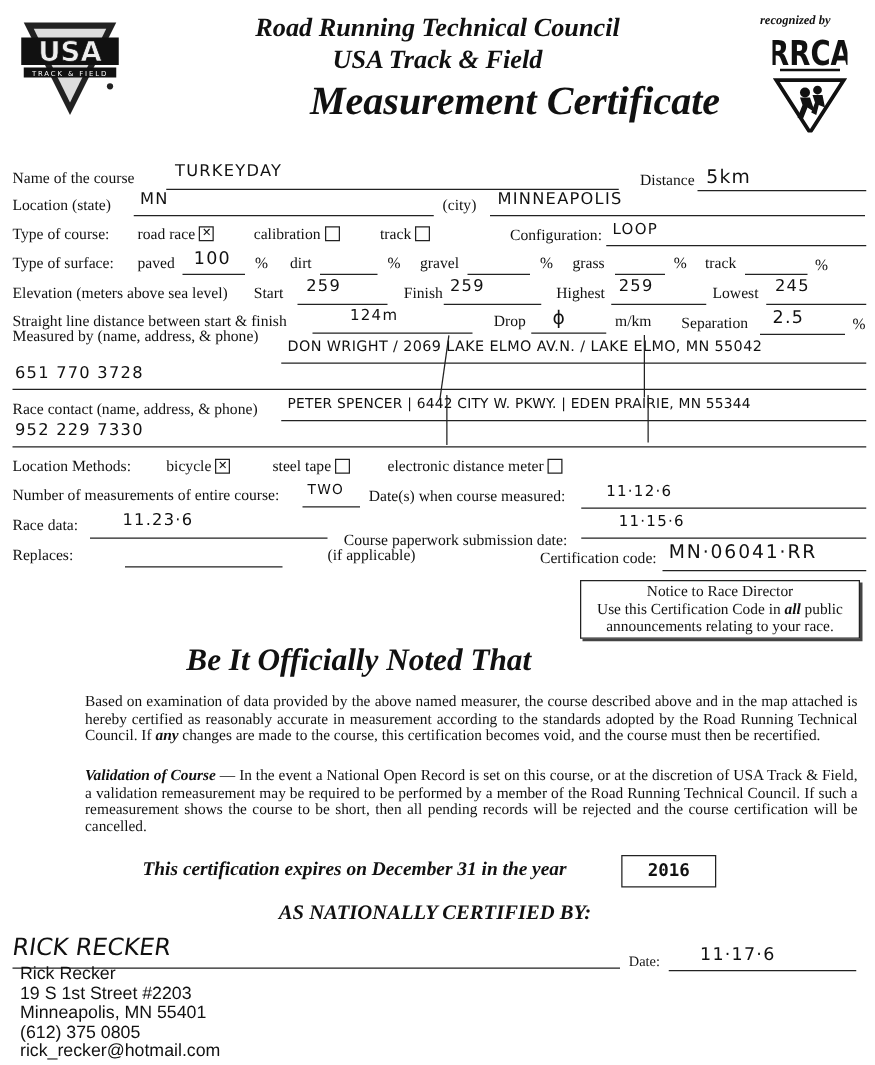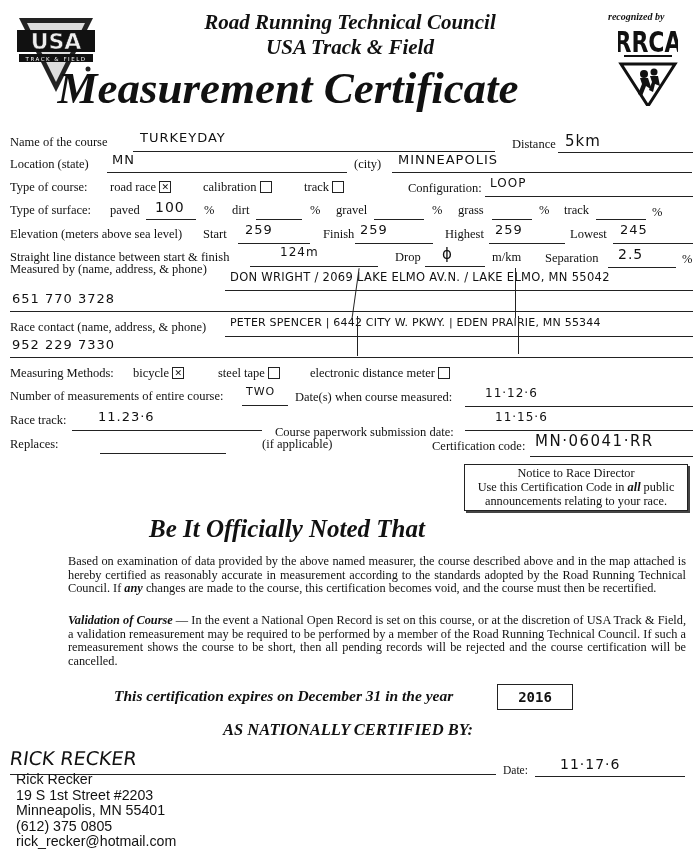--- a/index.html
+++ b/index.html
@@ -1,19 +1,19 @@
 <!DOCTYPE html>
 <html><head>
 <meta charset="utf-8">
 <style>
   html,body{margin:0;padding:0;background:#fff;}
   body{width:700px;height:852px;position:relative;overflow:hidden;font-family:"Liberation Serif","DejaVu Serif",serif;color:#111;}
   .abs{position:absolute;}
   .hdr1{font-family:"Liberation Serif",serif;font-style:italic;font-weight:bold;font-size:21px;text-align:center;width:700px;left:0;}
-  .hdr2{font-family:"Liberation Serif",serif;font-style:italic;font-weight:bold;font-size:45px;text-align:center;width:576px;left:0;}
+  .hdr2{font-family:"Liberation Serif",serif;font-style:italic;font-weight:bold;font-size:32px;text-align:right;width:576px;left:0;}
   .lbl{font-size:12.5px;white-space:nowrap;}
   .line{border-bottom:1px solid #222;height:0;}
   .hand{font-family:"DejaVu Sans",sans-serif;font-size:13px;letter-spacing:1px;white-space:nowrap;color:#111;}
   .cb{display:inline-block;width:10px;height:10px;border:1px solid #222;vertical-align:middle;position:relative;top:-1px;font-size:9px;line-height:10px;text-align:center;font-family:"DejaVu Sans",sans-serif;font-weight:bold;}
   .para{font-size:12.3px;line-height:13.5px;text-align:justify;}
   .notice{border:1px solid #222;font-size:12.3px;line-height:14px;text-align:center;box-shadow:2px 2px 0 #444;}
   .sig{font-family:"DejaVu Sans",sans-serif;font-size:19px;letter-spacing:0px;}
   .addr{font-family:"Liberation Sans",sans-serif;font-size:14.2px;line-height:15.5px;}
 </style>
 </head>
@@ -128,42 +128,42 @@
 <div class="abs hand" style="left:230px;top:270px;font-size:11.5px;letter-spacing:0.3px;">DON WRIGHT / 2069 LAKE ELMO AV.N. / LAKE ELMO, MN 55042</div>
 <div class="abs line" style="left:10px;top:311px;width:683px;"></div>
 <div class="abs hand" style="left:12px;top:291px;">651 770 3728</div>
 
 <div class="abs lbl" style="left:10px;top:320px;">Race contact (name, address, &amp; phone)</div>
 <div class="abs line" style="left:225px;top:336px;width:468px;"></div>
 <div class="abs hand" style="left:230px;top:316px;font-size:11px;letter-spacing:0.2px;">PETER SPENCER | 6442 CITY W. PKWY. | EDEN PRAIRIE, MN 55344</div>
 <div class="abs line" style="left:10px;top:357px;width:683px;"></div>
 <div class="abs hand" style="left:12px;top:337px;">952 229 7330</div>
 
-<div class="abs lbl" style="left:10px;top:366px;">Measuring Methods:</div>
+<div class="abs lbl" style="left:10px;top:366px;">Location Methods:</div>
 <div class="abs lbl" style="left:133px;top:366px;">
   <span>bicycle</span>
   <span class="cb">✕</span>
 </div>
 <div class="abs lbl" style="left:218px;top:366px;">
   <span>steel tape</span>
   <span class="cb"></span>
 </div>
 <div class="abs lbl" style="left:310px;top:366px;">
   <span>electronic distance meter</span>
   <span class="cb"></span>
 </div>
 
 <div class="abs lbl" style="left:10px;top:389px;">Number of measurements of entire course:</div>
 <div class="abs line" style="left:242px;top:405px;width:46px;"></div>
 <div class="abs hand" style="left:246px;top:385px;font-size:11px;">TWO</div>
 <div class="abs lbl" style="left:295px;top:390px;">Date(s) when course measured:</div>
 <div class="abs line" style="left:465px;top:406px;width:228px;"></div>
 <div class="abs hand" style="left:485px;top:386px;font-size:12px;">11·12·6</div>
 
-<div class="abs lbl" style="left:10px;top:413px;">Race track:</div>
+<div class="abs lbl" style="left:10px;top:413px;">Race data:</div>
 <div class="abs line" style="left:72px;top:430px;width:190px;"></div>
 <div class="abs hand" style="left:98px;top:409px;font-size:13px;">11.23·6</div>
 <div class="abs lbl" style="left:275px;top:414px;margin-top:11px;">Course paperwork submission date:</div>
 <div class="abs line" style="left:465px;top:430px;width:228px;"></div>
 <div class="abs hand" style="left:495px;top:410px;font-size:12px;">11·15·6</div>
 
 <div class="abs lbl" style="left:10px;top:437px;">Replaces:</div>
 <div class="abs line" style="left:100px;top:453px;width:126px;"></div>
 <div class="abs lbl" style="left:262px;top:437px;">(if applicable)</div>
 <div class="abs lbl" style="left:432px;top:439px;">Certification code:</div>

